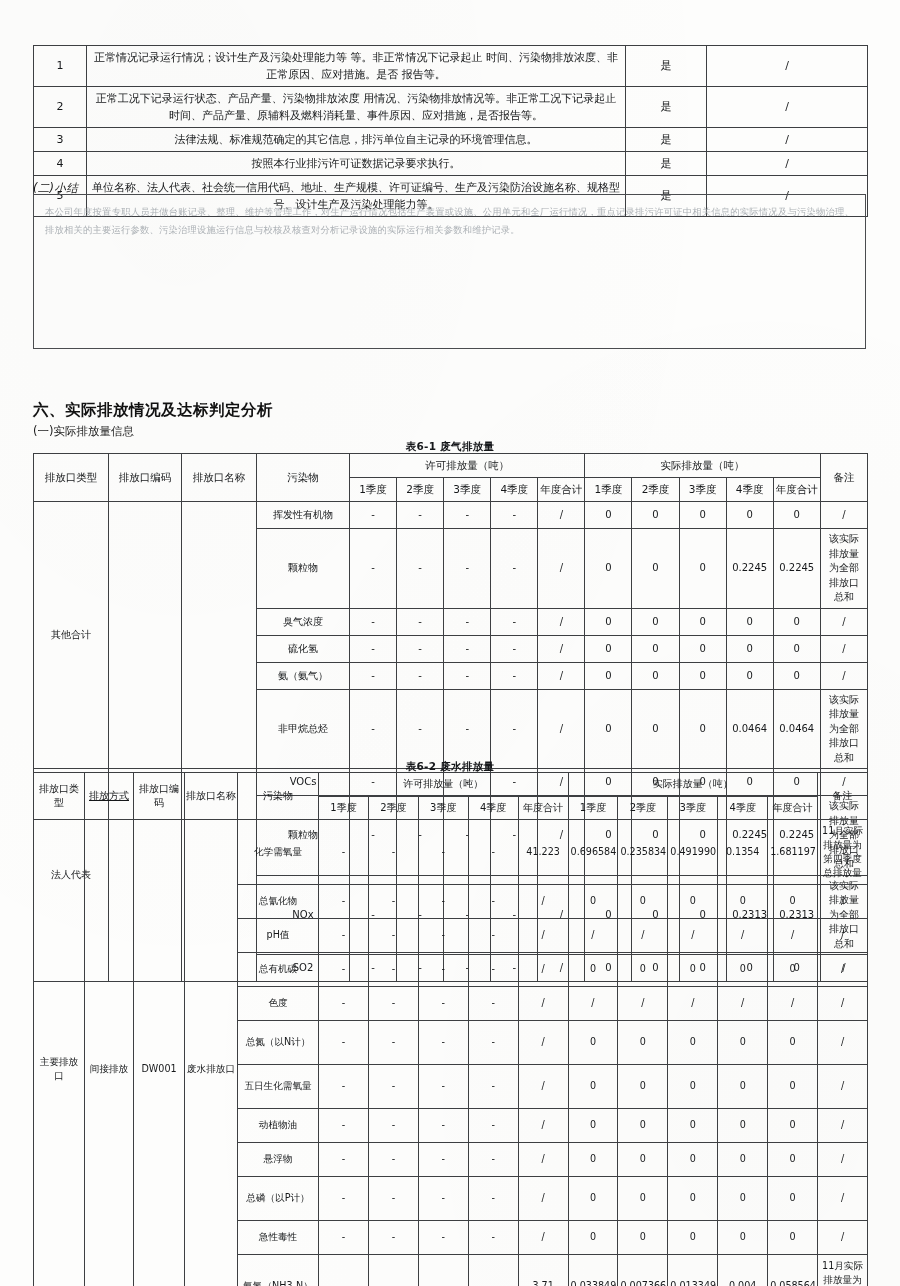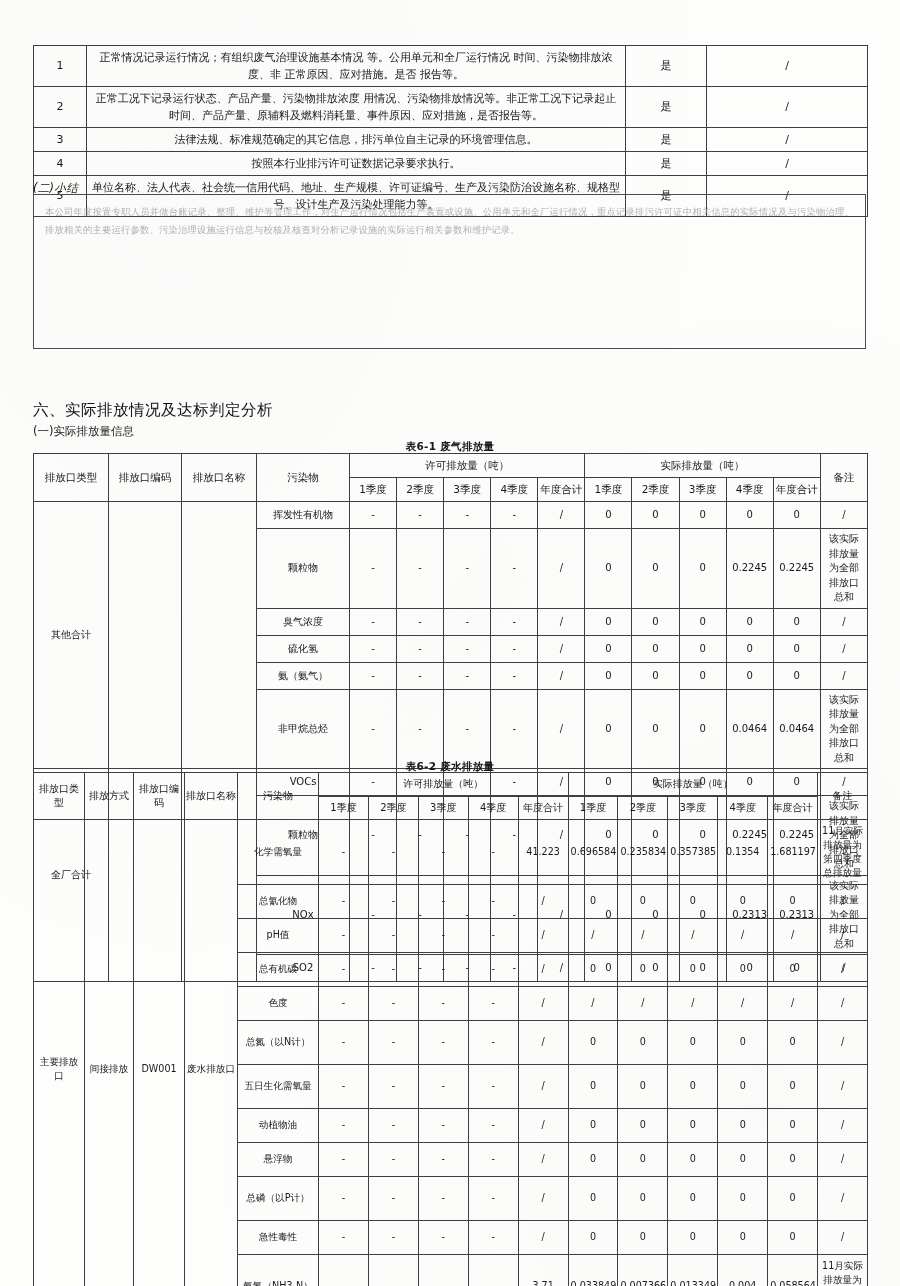--- a/index.html
+++ b/index.html
@@ -93,21 +93,21 @@
     text-align: justify;
     filter: blur(0.25px);
   }
 
   
   .sec-heading {
     position: absolute;
     left: 33px;
     top: 400px;
     font-size: 15.5px;
-    font-weight: normal;
+    font-weight: bold;
     letter-spacing: .5px;
     color: #111;
   }
   .sec-sub {
     position: absolute;
     left: 33px;
     top: 424px;
     font-size: 11.5px;
     color: #1a1a1a;
   }
@@ -138,21 +138,21 @@
   table.tbl61 .c-asum   { width: 48px; }
   table.tbl61 .c-remark { width: auto; }
   .dash { letter-spacing: 0; }
 
   
   .tbl62-wrap { position: absolute; left: 33px; top: 772px; width: 835px; }
   table.tbl62 { width: 835px; font-size: 9.6px; }
   table.tbl62 th { font-size: 10px; padding: 4px 1px; }
   table.tbl62 td { font-size: 9.6px; padding: 4px 2px; }
   table.tbl62 .c2-type { width: 48px; }
-  table.tbl62 .c2-mode { width: 46px; }
+  table.tbl62 .c2-mode { width: 46px; text-decoration: underline; }
   table.tbl62 .c2-code { width: 48px; }
   table.tbl62 .c2-name { width: 50px; }
   table.tbl62 .c2-poll { width: 78px; }
   table.tbl62 .c2-q    { width: 27px; }
   table.tbl62 .c2-sum  { width: 42px; }
   table.tbl62 .c2-aq1  { width: 57px; }
   table.tbl62 .c2-aq2  { width: 60px; }
   table.tbl62 .c2-aq3  { width: 60px; }
   table.tbl62 .c2-aq4  { width: 42px; }
   table.tbl62 .c2-asum { width: 52px; }
@@ -165,21 +165,21 @@
 </head>
 <body>
 
 <div class="page">
 
   <div class="tbl-records-wrap">
     <table class="doc tbl-records">
       <tbody>
         <tr>
           <td class="rec-idx">1</td>
-          <td class="rec-text just">正常情况记录运行情况；有组织废气治理设施基本情况 等。公用单元和全厂运行情况 时间、污染物排放浓度、非 正常原因、应对措施。是否 报告等。</td>
+          <td class="rec-text just">正常情况记录运行情况；设计生产及污染处理能力等 等。非正常情况下记录起止 时间、污染物排放浓度、非 正常原因、应对措施。是否 报告等。</td>
           <td class="rec-yes">是</td>
           <td class="rec-slash">/</td>
         </tr>
         <tr>
           <td class="rec-idx">2</td>
           <td class="rec-text just">正常工况下记录运行状态、产品产量、污染物排放浓度 用情况、污染物排放情况等。非正常工况下记录起止时间、产品产量、原辅料及燃料消耗量、事件原因、应对措施，是否报告等。</td>
           <td class="rec-yes">是</td>
           <td class="rec-slash">/</td>
         </tr>
         <tr>
@@ -324,21 +324,21 @@
           <td>/</td>
           <td>0</td>
           <td>0</td>
           <td>0</td>
           <td>0.0464</td>
           <td>0.0464</td>
           <td>该实际排放量为全部排放口总和</td>
         </tr>
 
         <tr>
-          <td rowspan="4">全厂合计</td>
+          <td rowspan="4">法人代表</td>
           <td rowspan="4"></td>
           <td rowspan="4"></td>
           <td>VOCs</td>
           <td class="dash">-</td>
           <td class="dash">-</td>
           <td class="dash">-</td>
           <td class="dash">-</td>
           <td>/</td>
           <td>0</td>
           <td>0</td>
@@ -428,21 +428,21 @@
           <td rowspan="12">DW001</td>
           <td rowspan="12">废水排放口</td>
           <td>化学需氧量</td>
           <td class="dash">-</td>
           <td class="dash">-</td>
           <td class="dash">-</td>
           <td class="dash">-</td>
           <td>41.223</td>
           <td>0.696584</td>
           <td>0.235834</td>
-          <td>0.357385</td>
+          <td>0.491990</td>
           <td>0.1354</td>
           <td>1.681197</td>
           <td>11月实际排放量为第四季度总排放量</td>
         </tr>
         <tr class="tall">
           <td>总氰化物</td>
           <td class="dash">-</td>
           <td class="dash">-</td>
           <td class="dash">-</td>
           <td class="dash">-</td>

